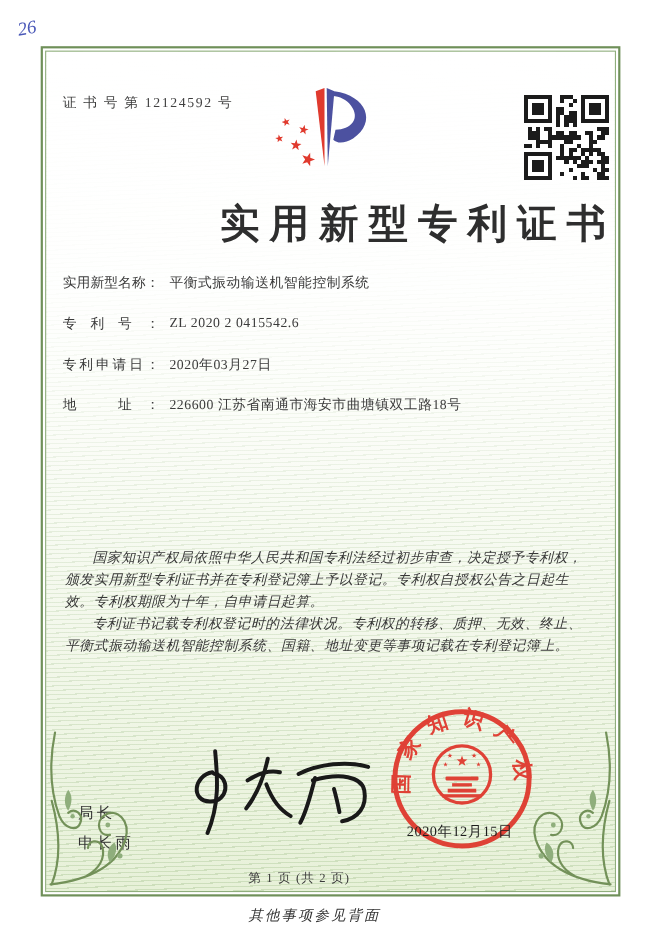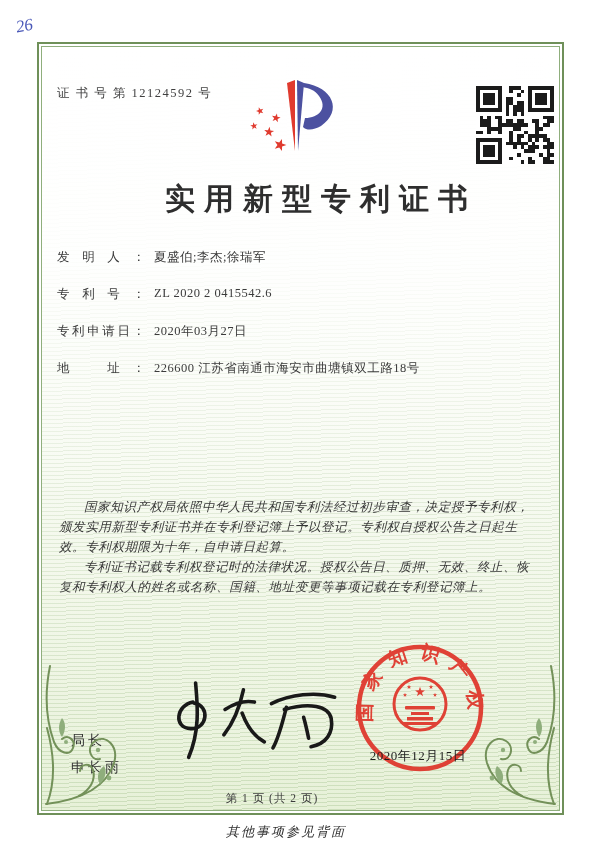--- a/index.html
+++ b/index.html
@@ -20,22 +20,22 @@
         rgba(255,255,255,0) 1px, rgba(255,255,255,0) 4px),
       linear-gradient(180deg, #fdfef9 0%, #f3f8ea 55%, #e7f1d8 100%);
     overflow:hidden; }
 
   .certno { position:absolute; left:15px; top:38px; font-size:12.5px;
     letter-spacing:1.5px; color:#3f3f3f; }
 
   .logo { position:absolute; left:207px; top:30px; width:97px; height:84px; }
   .qr { position:absolute; left:434px; top:39px; width:78px; height:78px; background:#fff; }
 
-  .title { position:absolute; left:16px; top:132px; width:100%; text-align:center;
-    font-size:30px; font-weight:600; letter-spacing:9px; padding-left:9px; color:#2e2e2e; }
+  .title { position:absolute; left:1px; top:132px; width:100%; text-align:right;
+    font-size:36px; font-weight:600; letter-spacing:9px; padding-left:9px; color:#2e2e2e; }
 
   .fields { position:absolute; left:15px; top:202px; width:488px; font-size:12.5px; color:#3b3b3b; }
   .frow { height:22px; margin-bottom:15px; position:relative; white-space:nowrap; }
   .flabel { display:inline-block; width:88px; text-align:justify; text-align-last:justify; vertical-align:top; }
   .fvalue { display:inline-block; margin-left:9px; letter-spacing:0.5px; }
   .grant-no { position:absolute; left:228px; top:0; }
 
   .paras { position:absolute; left:17px; top:450px; width:478px; font-size:12.5px;
     line-height:20px; letter-spacing:0.6px; color:#383838; font-style:italic; }
   .paras p { text-indent:2em; }
@@ -216,36 +216,36 @@
           <rect x="16" y="2" width="3" height="3" fill="#1b1b1b"></rect>
           <rect x="0" y="14" width="7" height="7" fill="#1b1b1b"></rect>
           <rect x="1" y="15" width="5" height="5" fill="#ffffff"></rect>
           <rect x="2" y="16" width="3" height="3" fill="#1b1b1b"></rect>
         </svg>
 
       <div class="title">实用新型专利证书</div>
 
       <div class="fields">
         <div class="frow">
-          <span class="flabel">发明人：</span><span class="fvalue">夏盛伯;李杰;徐瑞军</span>
+          <span class="flabel">实用新型名称：</span><span class="fvalue">平衡式振动输送机智能控制系统</span>
         </div>
         <div class="frow">
           <span class="flabel">专利号：</span><span class="fvalue">ZL 2020 2 0415542.6</span>
         </div>
         <div class="frow">
           <span class="flabel">专利申请日：</span><span class="fvalue">2020年03月27日</span>
         </div>
         <div class="frow">
           <span class="flabel">地　址：</span><span class="fvalue">226600 江苏省南通市海安市曲塘镇双工路18号</span>
         </div>
       </div>
 
       <div class="paras">
         <p>国家知识产权局依照中华人民共和国专利法经过初步审查，决定授予专利权，颁发实用新型专利证书并在专利登记簿上予以登记。专利权自授权公告之日起生效。专利权期限为十年，自申请日起算。</p>
-        <p>专利证书记载专利权登记时的法律状况。授权公告日、质押、无效、终止、恢复和专利权人的姓名或名称、国籍、地址变更等事项记载在专利登记簿上。</p>
+        <p>专利证书记载专利权登记时的法律状况。专利权的转移、质押、无效、终止、平衡式振动输送机智能控制系统、国籍、地址变更等事项记载在专利登记簿上。</p>
       </div>
 
       <div class="signer">
         <div>局长</div>
         <div>申长雨</div>
       </div>
 
       <svg class="signature" viewBox="0 0 175 80">
         <g fill="none" stroke="#191919" stroke-width="3.4" stroke-linecap="round">
           <path d="M30,22 C14,24 10,46 27,47 C43,48 46,26 31,23"></path>

